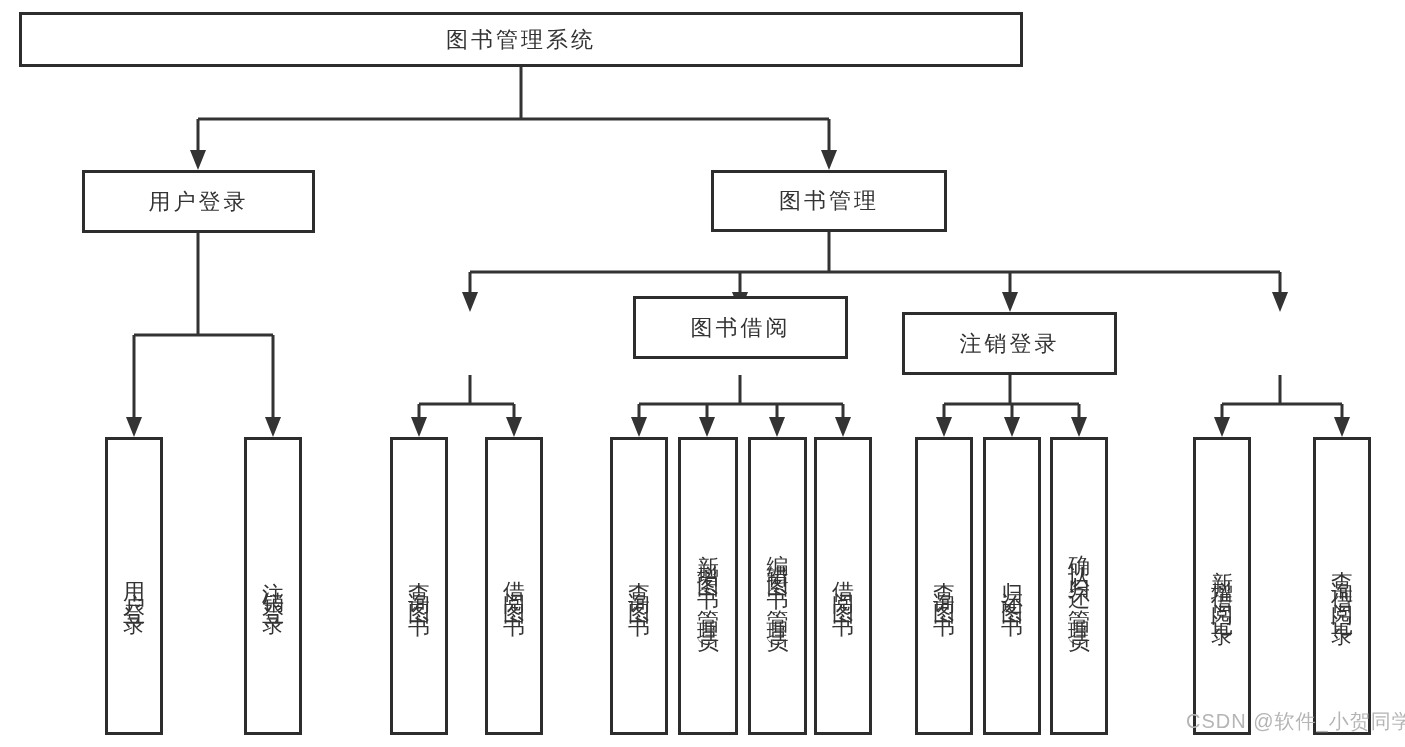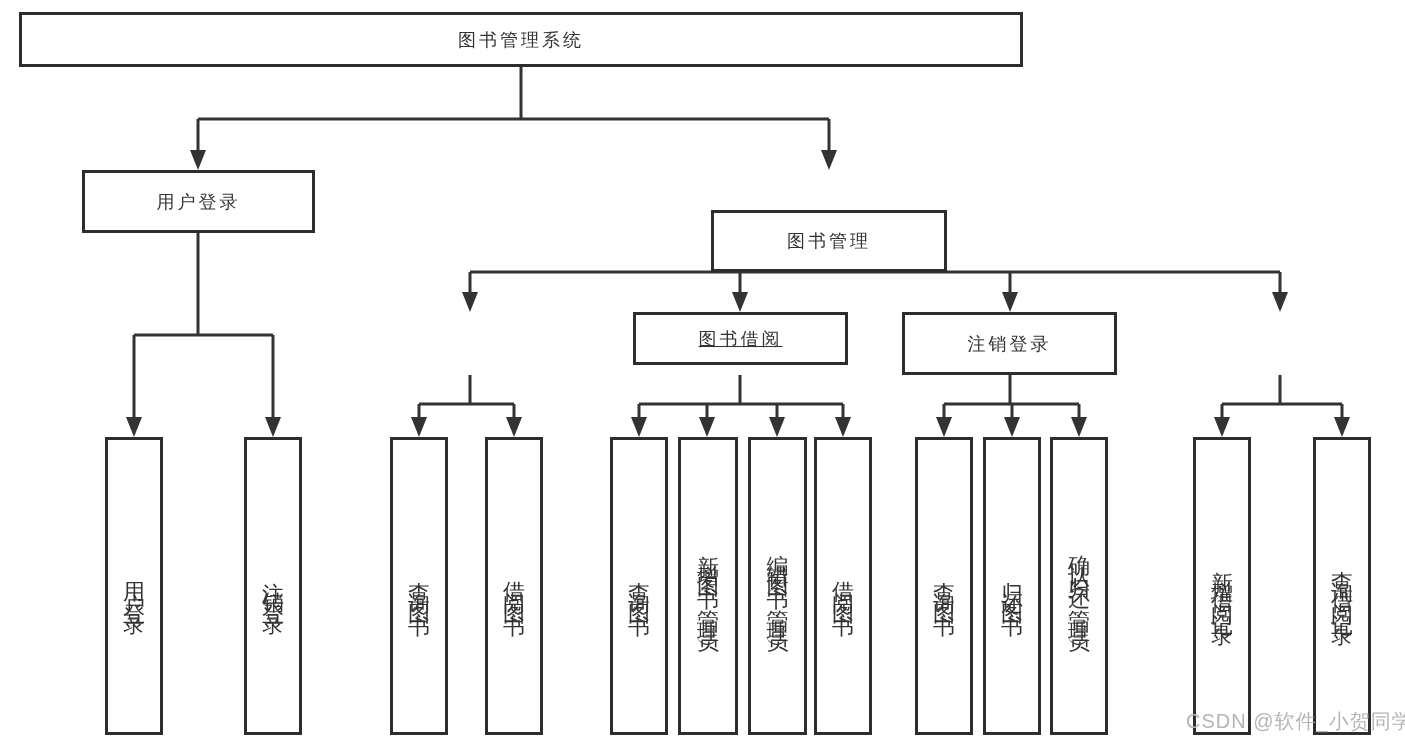--- a/index.html
+++ b/index.html
@@ -22,21 +22,21 @@
     border: 3px solid #2d2d2d;
     background: #ffffff;
     color: #333333;
     display: flex;
     align-items: center;
     justify-content: center;
     text-align: center;
     z-index: 2;
   }
   .box.h {
-    font-size: 18px;
+    font-size: 22px;
     letter-spacing: 3px;
     white-space: nowrap;
   }
   .box.v {
     font-size: 22px;
     writing-mode: vertical-rl;
     text-orientation: mixed;
     letter-spacing: 11px;
     line-height: 1;
   }
@@ -83,23 +83,23 @@
       <polygon points="1004,417 1020,417 1012,437"></polygon>
       <polygon points="1071,417 1087,417 1079,437"></polygon>
       <polygon points="1214,417 1230,417 1222,437"></polygon>
       <polygon points="1334,417 1350,417 1342,437"></polygon>
     </g>
   </svg>
 
   <div class="box h" style="left:19px; top:12px; width:1004px; height:55px;">图书管理系统</div>
 
   <div class="box h" style="left:82px; top:170px; width:233px; height:63px;">用户登录</div>
-  <div class="box h" style="left:711px; top:170px; width:236px; height:62px;margin-top:40px;">图书管理</div>
+  <div class="box h" style="left:711px; top:170px; width:236px; height:62px;">图书管理</div>
 
-  <div class="box h" style="left:633px; top:312px; width:215px; height:53px;text-decoration:underline;">图书借阅</div>
+  <div class="box h" style="left:633px; top:296px; width:215px; height:63px;">图书借阅</div>
   <div class="box h" style="left:902px; top:312px; width:215px; height:63px;">注销登录</div>
 
   <div class="box v" style="left:105px; top:437px; width:58px; height:298px;">用户登录</div>
   <div class="box v" style="left:244px; top:437px; width:58px; height:298px;">注销登录</div>
 
   <div class="box v" style="left:390px; top:437px; width:58px; height:298px;">查询图书</div>
   <div class="box v" style="left:485px; top:437px; width:58px; height:298px;">借阅图书</div>
 
   <div class="box v" style="left:610px; top:437px; width:58px; height:298px;">查询图书</div>
   <div class="box v" style="left:678px; top:437px; width:60px; height:298px;">新增图书（管理员）</div>

